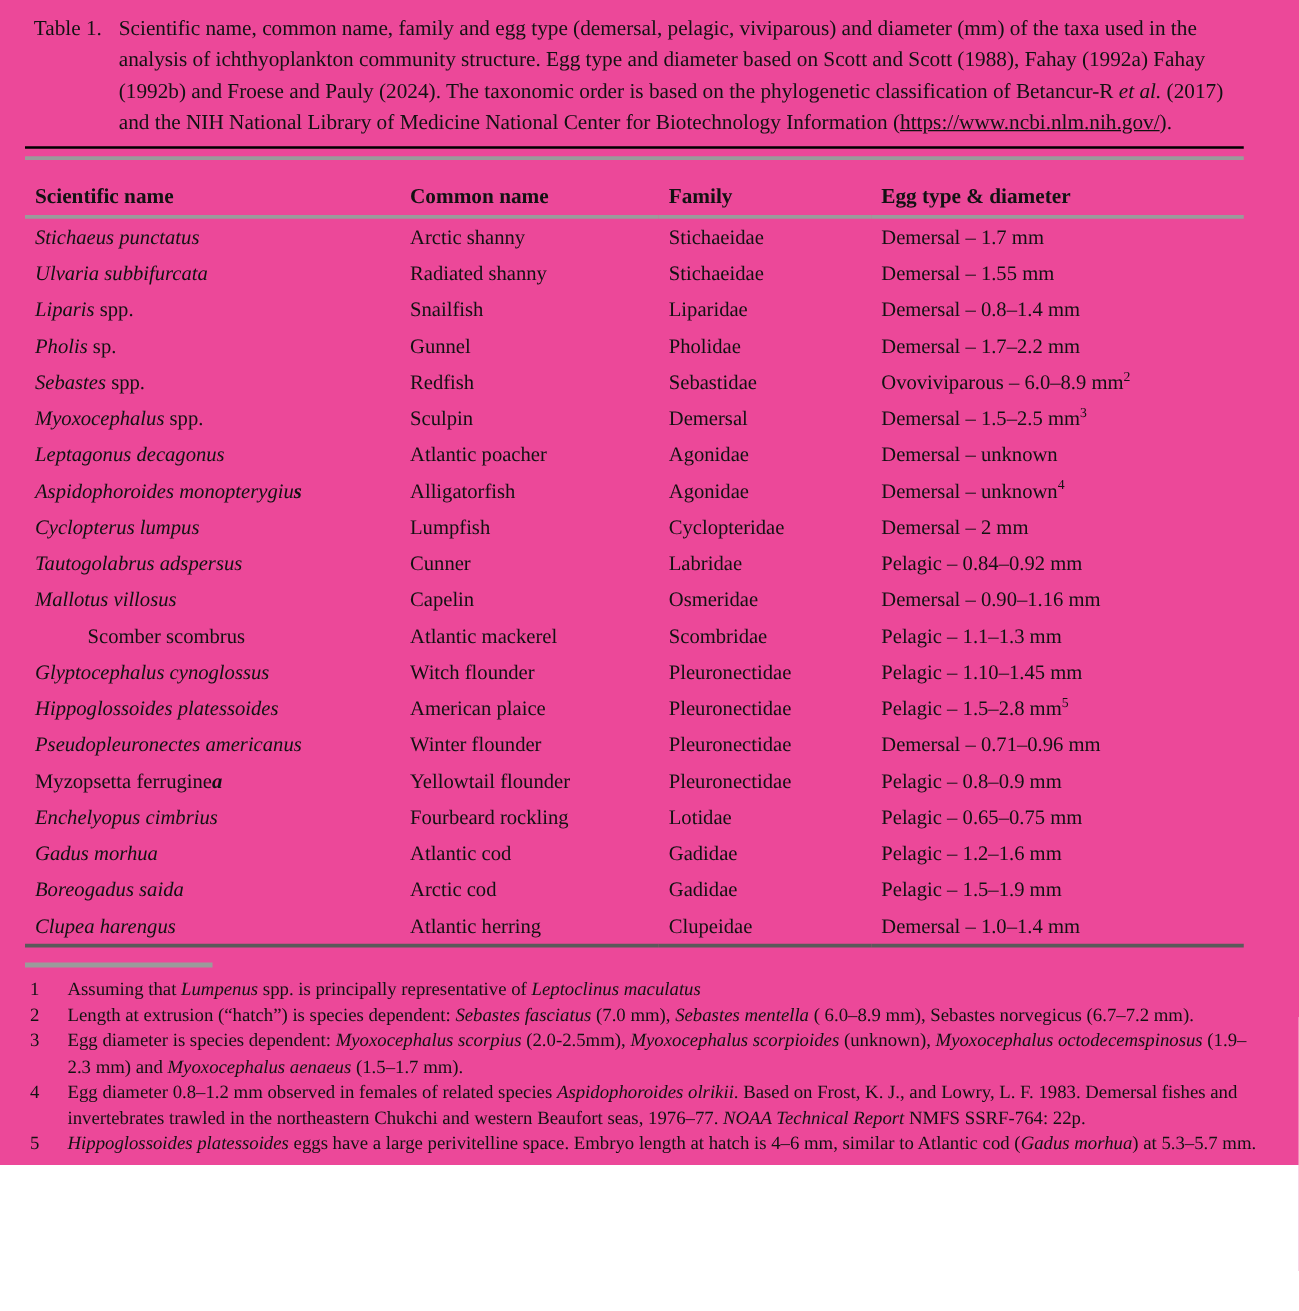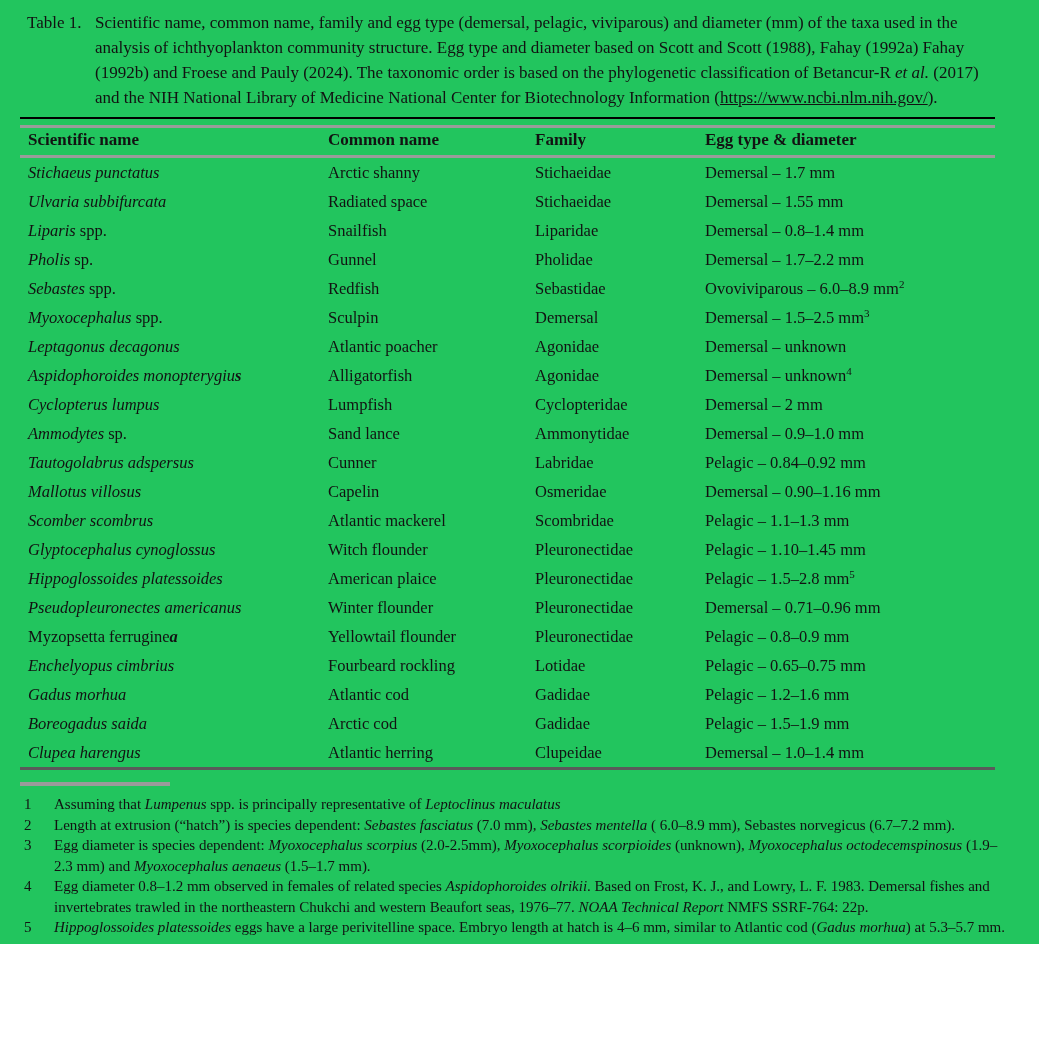--- a/index.html
+++ b/index.html
@@ -6,21 +6,21 @@
     margin: 0;
     padding: 0;
     background: #ffffff;
     color: #121212;
     font-family: "Liberation Serif", "DejaVu Serif", serif;
   }
   .page {
     width: 1039px;
     box-sizing: border-box;
     padding: 10px 22px 6px 20px;
-    background: #22c55e;
+    background: #ec4899;
   }
   
   .caption {
     display: flex;
     width: 975px;
     margin-left: 7px;
     font-size: 17px;
     line-height: 25px;
     margin-bottom: 7px;
   }
@@ -38,21 +38,21 @@
     table-layout: fixed;
     border-bottom: 3px solid #5a5a5a;
   }
   col.c1 { width: 300px; }
   col.c2 { width: 207px; }
   col.c3 { width: 170px; }
   th {
     text-align: left;
     font-weight: bold;
     font-size: 17px;
-    padding: 2px 0 5px 8px;
+    padding: 19px 0 5px 8px;
     border-bottom: 3px solid #9b9b9b;
     white-space: nowrap;
   }
   td {
     font-size: 16.5px;
     height: 29px;
     padding: 0 0 0 8px;
     vertical-align: middle;
     white-space: nowrap;
   }
@@ -115,21 +115,21 @@
     </thead>
     <tbody>
         <tr>
           <td><span style="font-style: italic;">Stichaeus punctatus</span></td>
           <td>Arctic shanny</td>
           <td>Stichaeidae</td>
           <td><span>Demersal – 1.7 mm</span></td>
         </tr>
         <tr>
           <td><span style="font-style: italic;">Ulvaria subbifurcata</span></td>
-          <td>Radiated space</td>
+          <td>Radiated shanny</td>
           <td>Stichaeidae</td>
           <td><span>Demersal – 1.55 mm</span></td>
         </tr>
         <tr>
           <td><span style="font-style: italic;">Liparis</span><span> spp.</span></td>
           <td>Snailfish</td>
           <td>Liparidae</td>
           <td><span>Demersal – 0.8–1.4 mm</span></td>
         </tr>
         <tr>
@@ -162,39 +162,33 @@
           <td>Agonidae</td>
           <td><span>Demersal – unknown</span><sup>4</sup></td>
         </tr>
         <tr>
           <td><span style="font-style: italic;">Cyclopterus lumpus</span></td>
           <td>Lumpfish</td>
           <td>Cyclopteridae</td>
           <td><span>Demersal – 2 mm</span></td>
         </tr>
         <tr>
-          <td><span style="font-style: italic;">Ammodytes</span><span> sp.</span></td>
-          <td>Sand lance</td>
-          <td>Ammonytidae</td>
-          <td><span>Demersal – 0.9–1.0 mm</span></td>
-        </tr>
-        <tr>
           <td><span style="font-style: italic;">Tautogolabrus adspersus</span></td>
           <td>Cunner</td>
           <td>Labridae</td>
           <td><span>Pelagic – 0.84–0.92 mm</span></td>
         </tr>
         <tr>
           <td><span style="font-style: italic;">Mallotus villosus</span></td>
           <td>Capelin</td>
           <td>Osmeridae</td>
           <td><span>Demersal – 0.90–1.16 mm</span></td>
         </tr>
         <tr>
-          <td><span style="font-style: italic;">Scomber scombrus</span></td>
+          <td><span style=" margin-left: 42px;">Scomber scombrus</span></td>
           <td>Atlantic mackerel</td>
           <td>Scombridae</td>
           <td><span>Pelagic – 1.1–1.3 mm</span></td>
         </tr>
         <tr>
           <td><span style="font-style: italic;">Glyptocephalus cynoglossus</span></td>
           <td>Witch flounder</td>
           <td>Pleuronectidae</td>
           <td><span>Pelagic – 1.10–1.45 mm</span></td>
         </tr>

